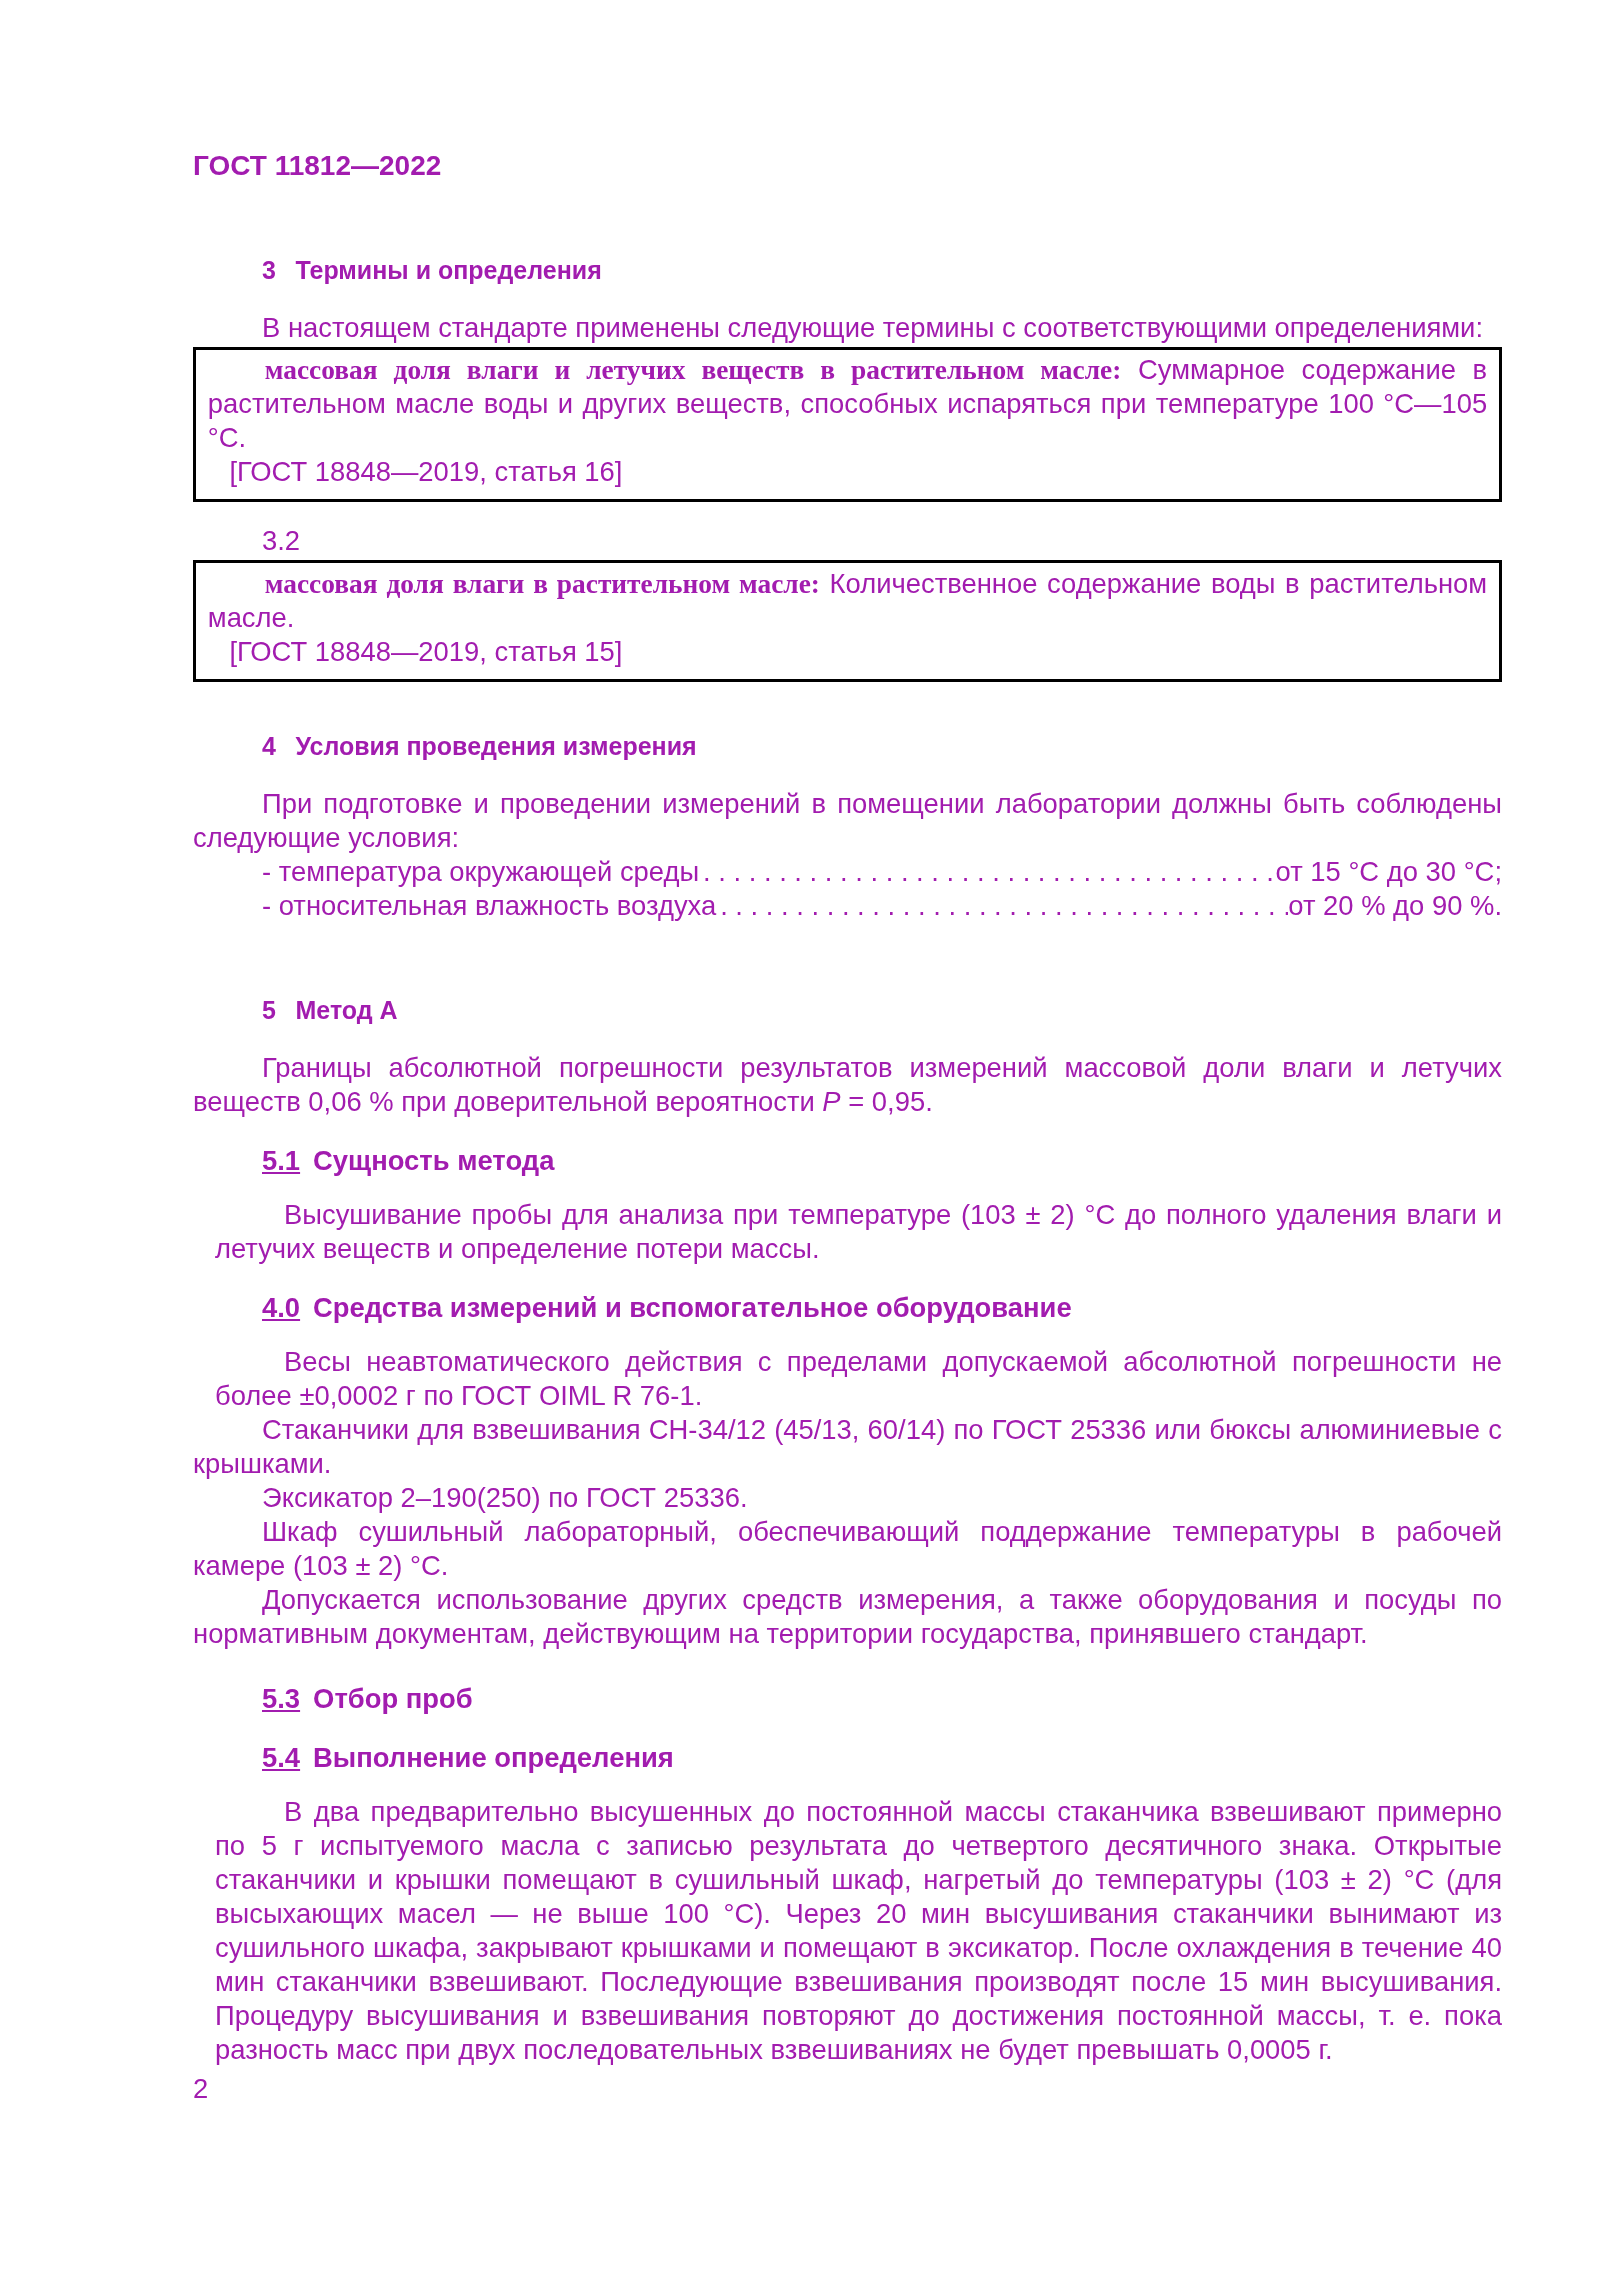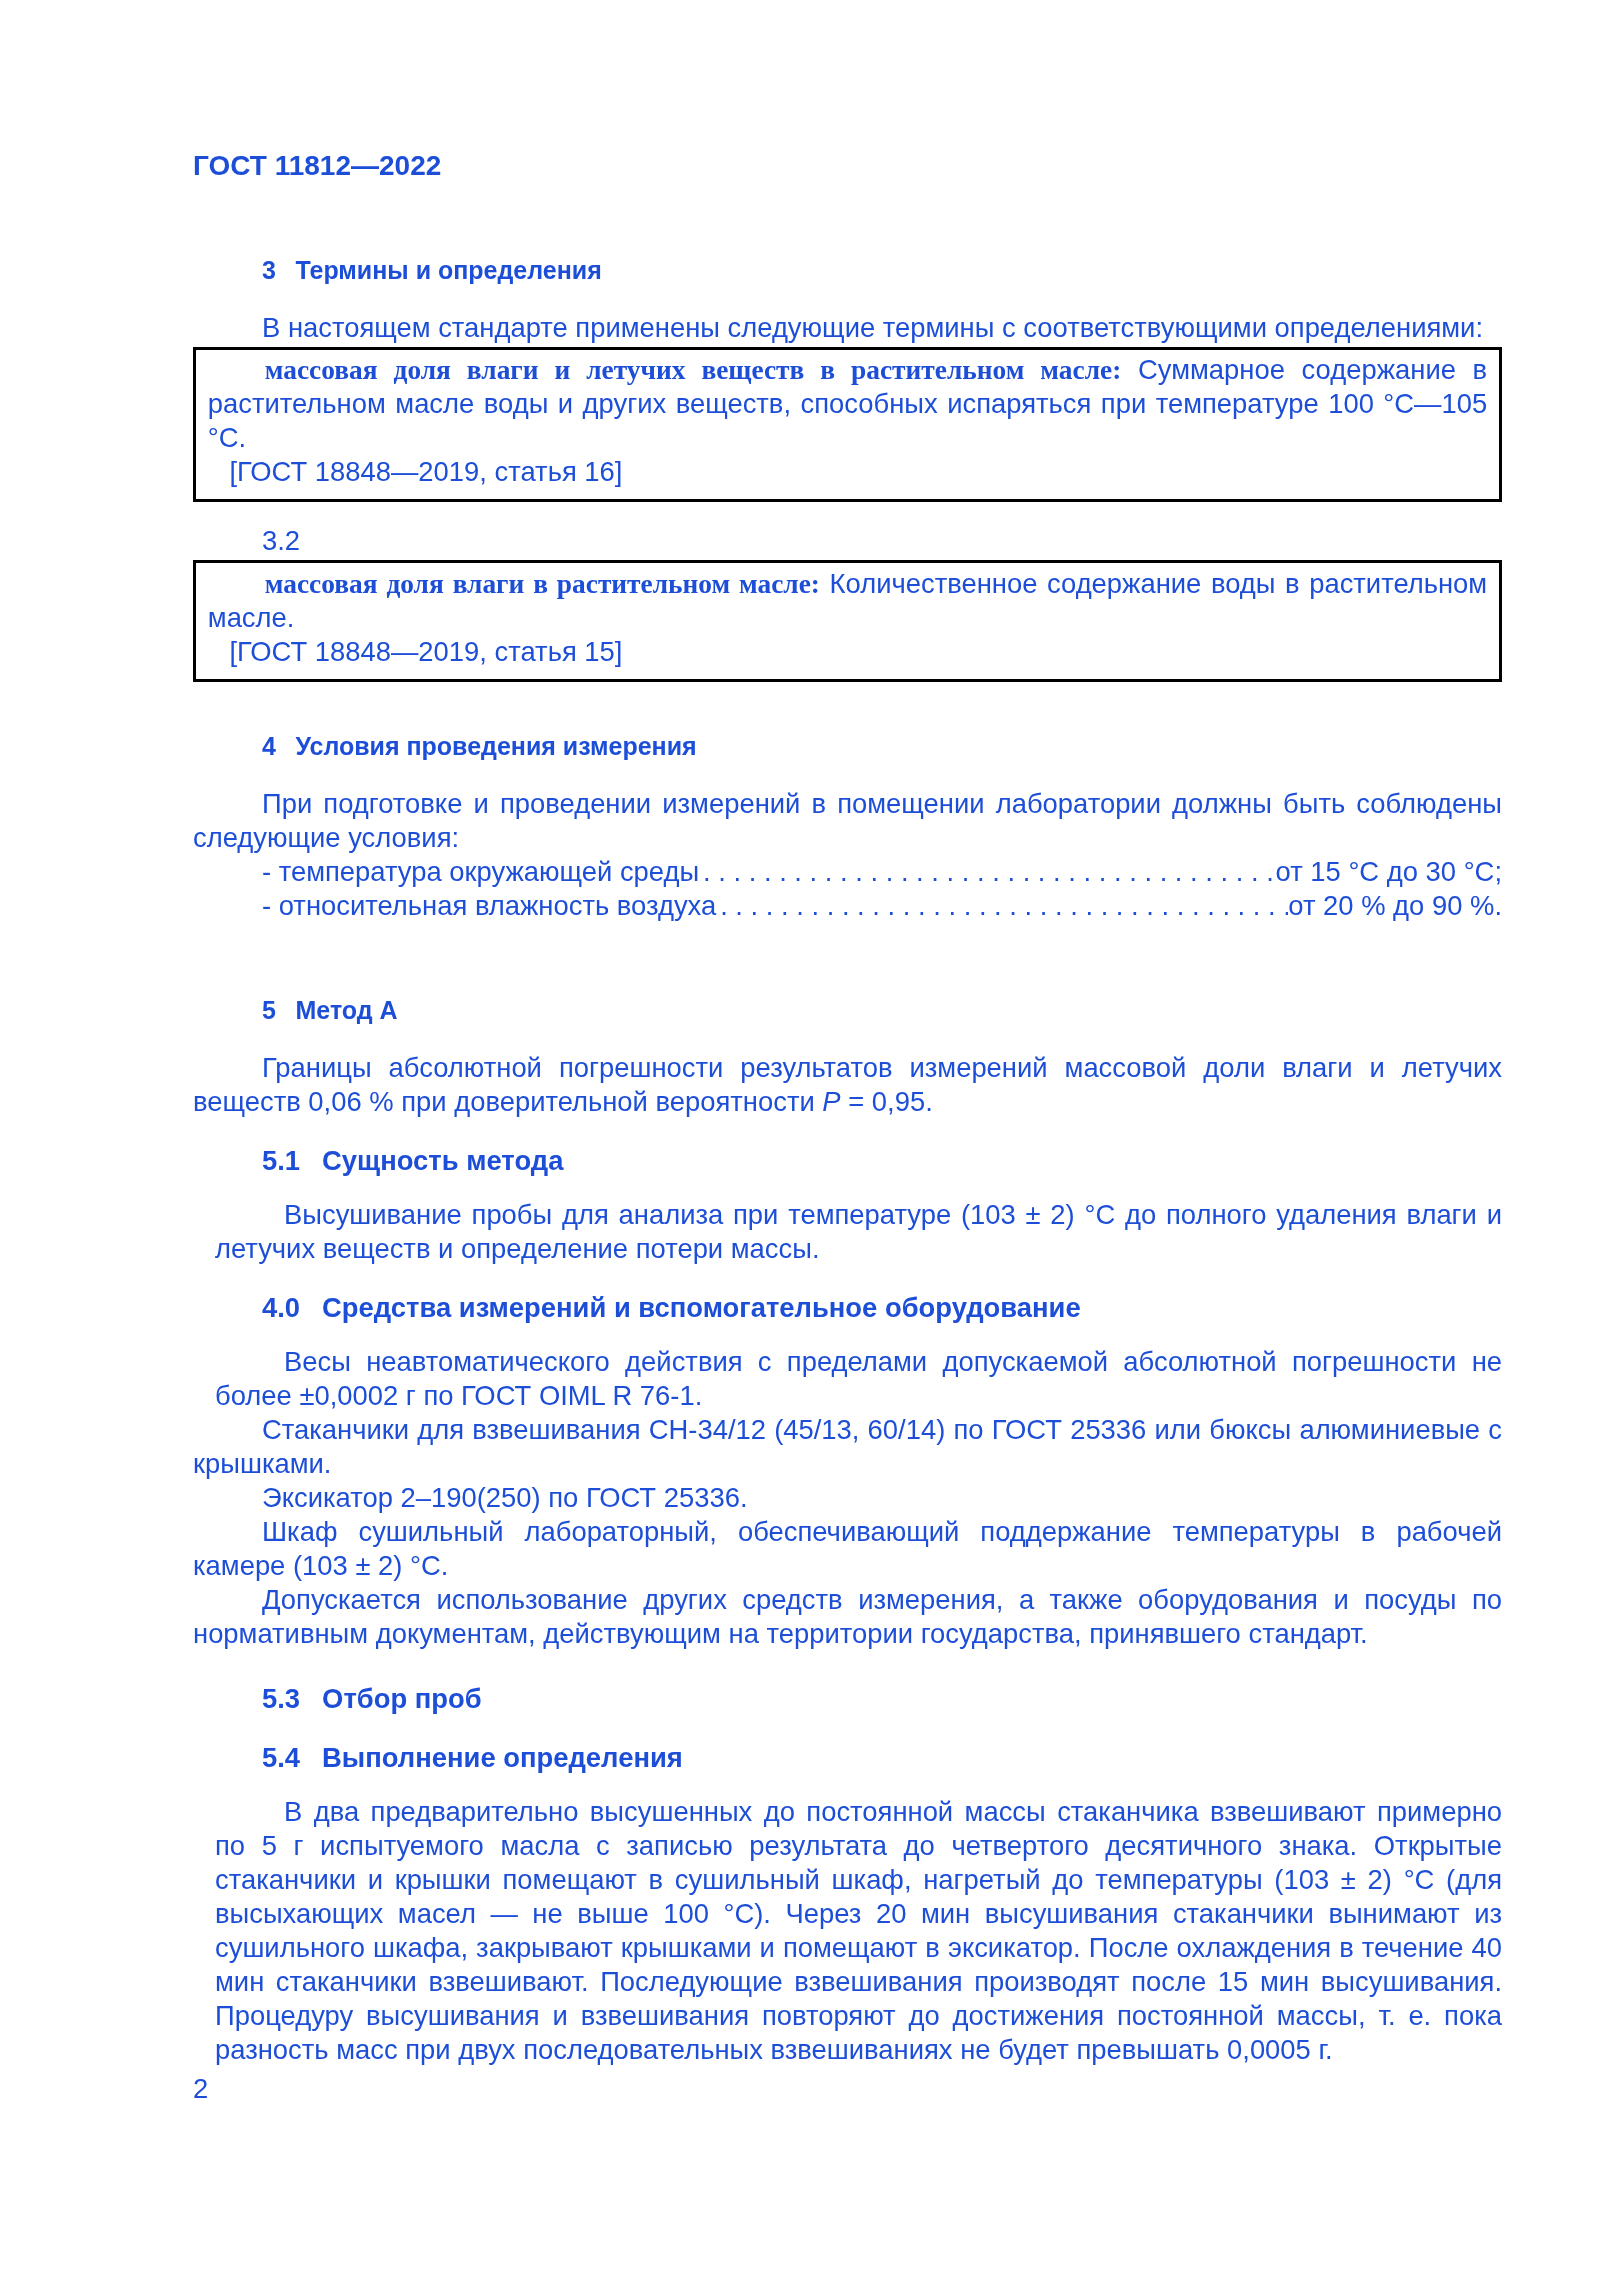--- a/index.html
+++ b/index.html
@@ -1,21 +1,21 @@
 <!DOCTYPE html>
 <html lang="ru"><head>
 <meta charset="utf-8">
 <style>
   html, body { margin: 0; padding: 0; background: #ffffff; }
   .page {
     position: relative;
     width: 1621px;
     height: 2293px;
     background: #ffffff;
-    color: #1d4ed8;
+    color: #a21caf;
     font-family: "Liberation Sans", "DejaVu Sans", sans-serif;
     font-size: 27.4px;
     line-height: 34px;
     overflow: hidden;
   }
   .content {
     position: absolute;
     left: 193px;
     top: 0;
     width: 1309px;
@@ -35,21 +35,21 @@
     text-indent: 69px;
   }
   .sec .num { margin-right: 19.6px; }
   .sub {
     margin: 25.5px 0 0 0;
     font-weight: bold;
     font-size: 27.4px;
     line-height: 34px;
     text-indent: 69px;
   }
-  .sub .num { margin-right: 22px; }
+  .sub .num { margin-right: 13px; text-decoration: underline; }
   .body {
     text-align: justify;
   }
   .mt { margin-top: 19.6px; margin-left: 22px; }
   .ind { text-indent: 69px; }
   .ind-sm { text-indent: 57px; }
   .ind-xs { text-indent: 21.6px; }
   .b { font-weight: bold; font-family: Liberation Serif, serif; }
   .it { font-style: italic; }
   .defbox {

